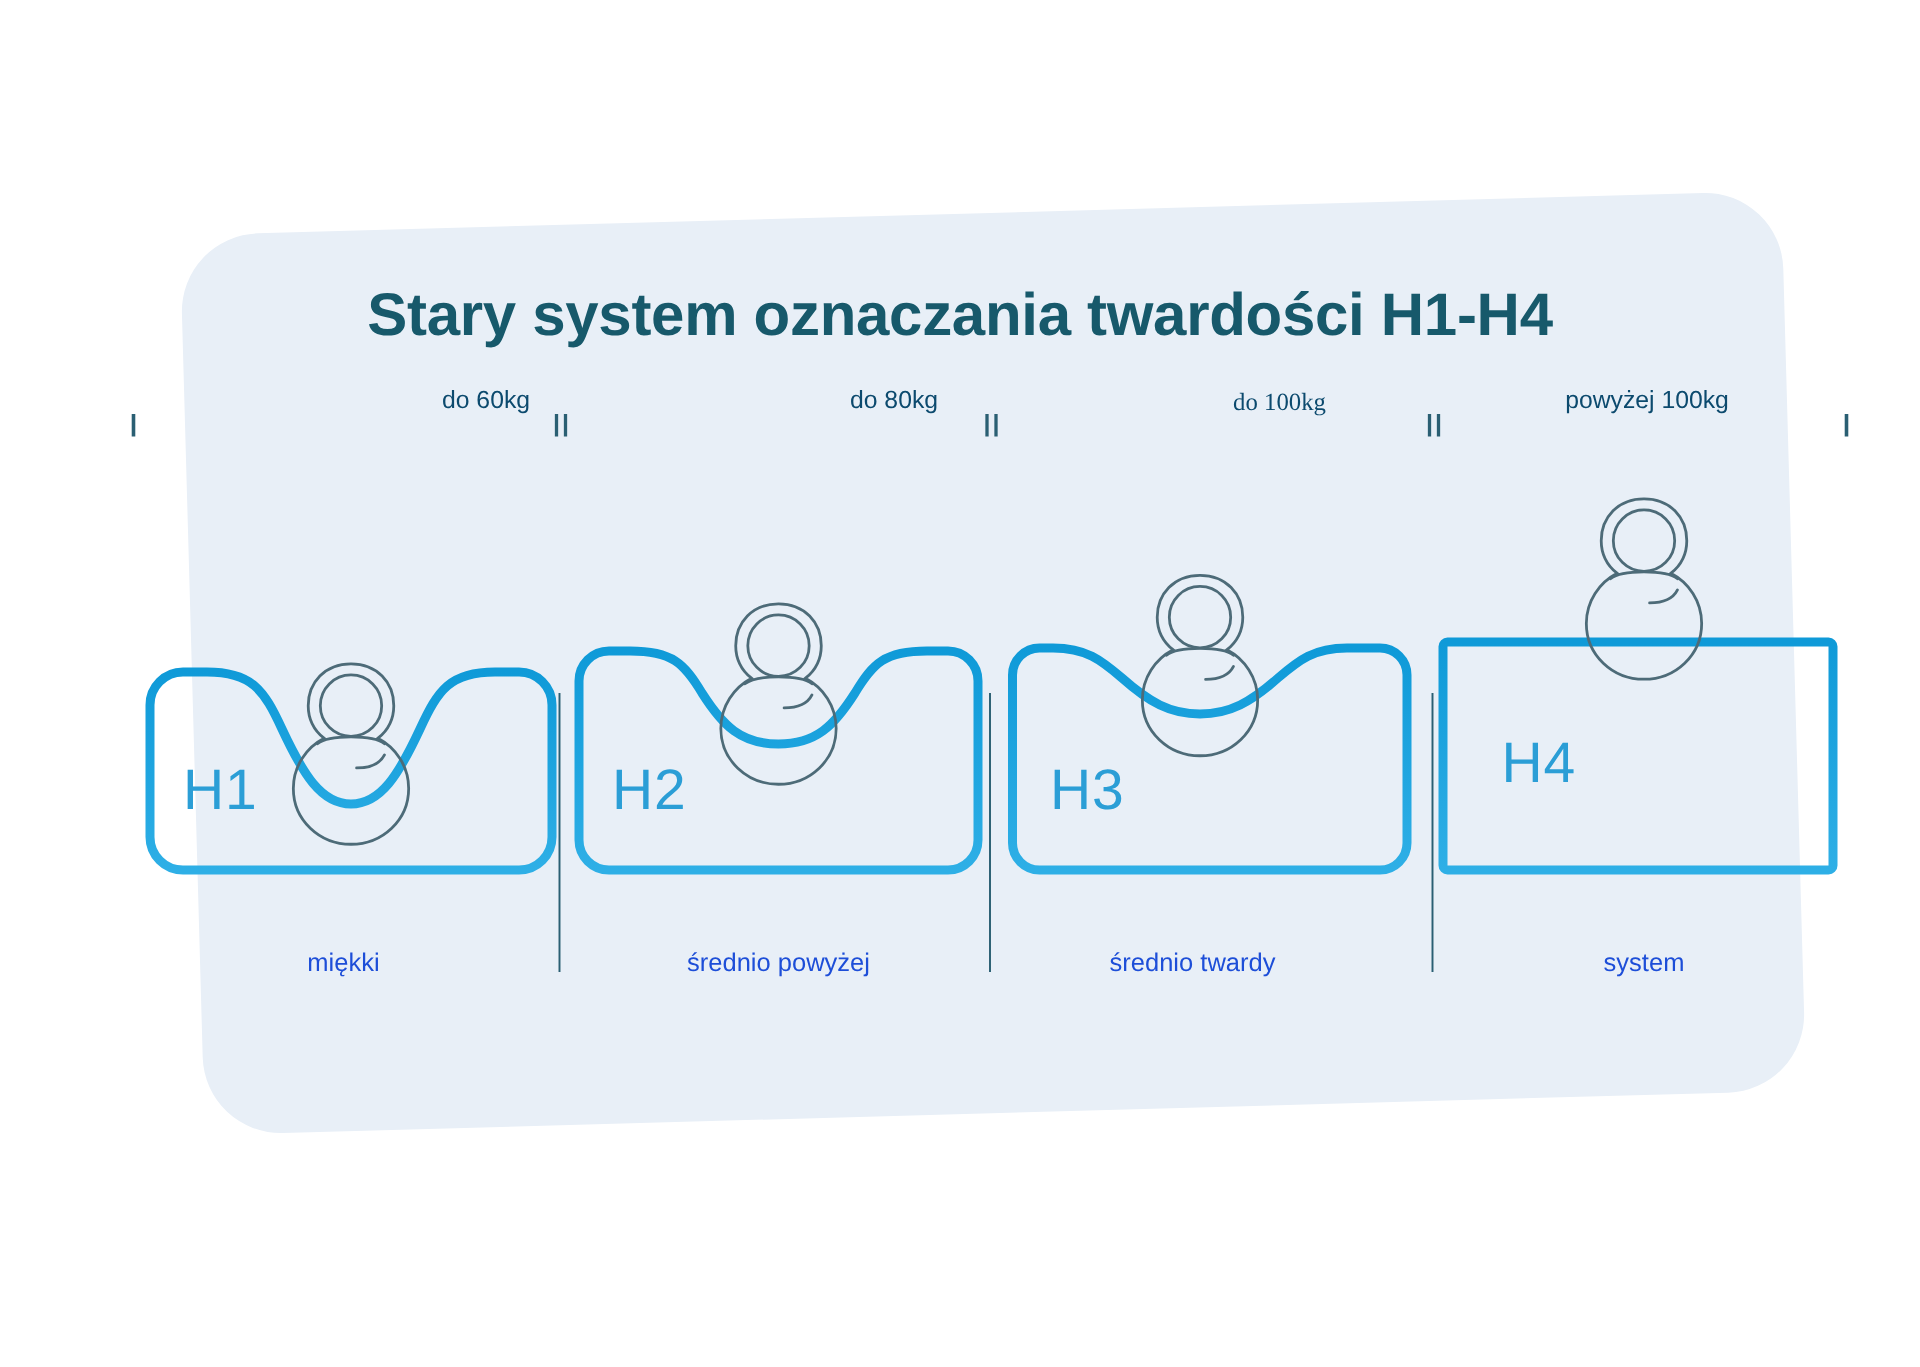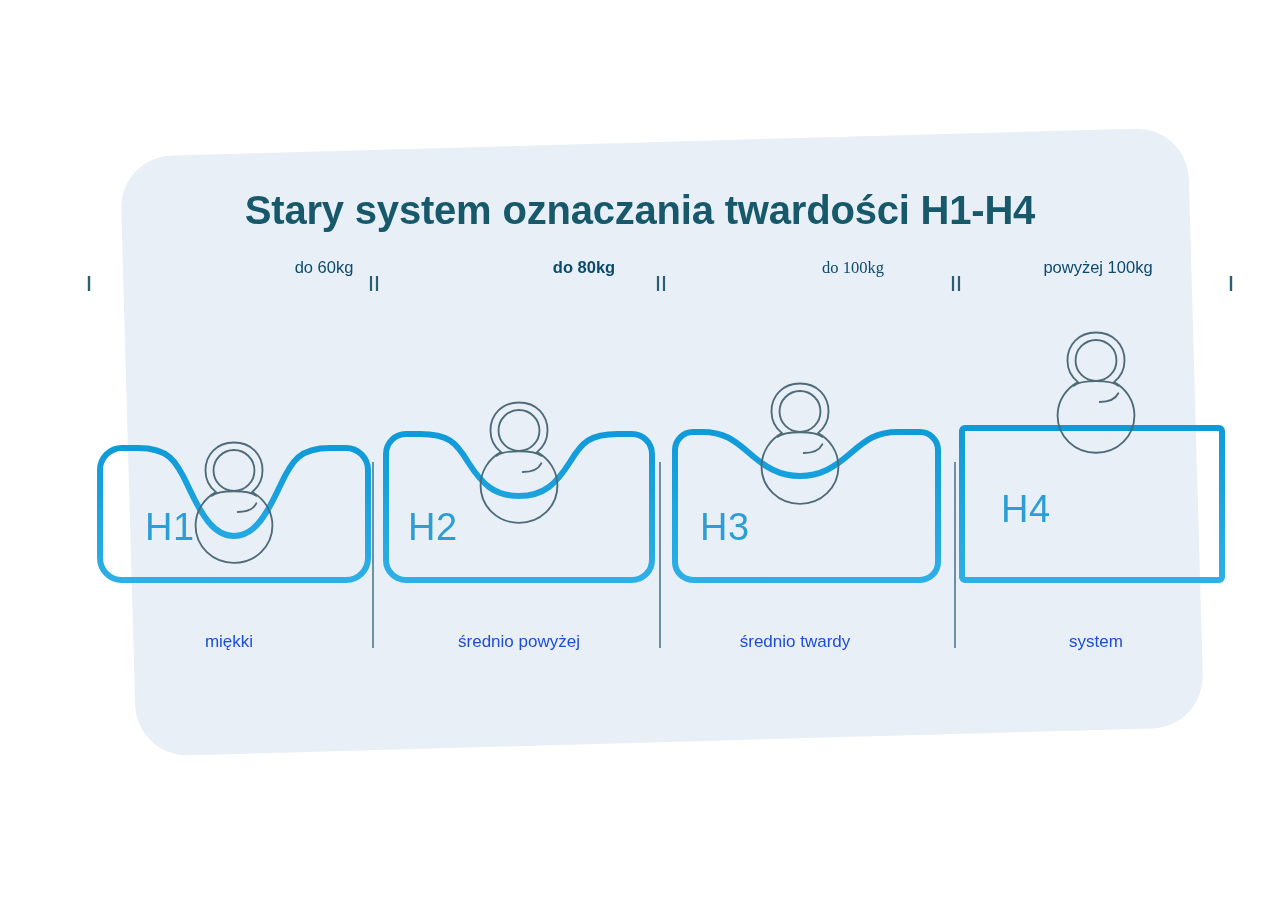--- a/index.html
+++ b/index.html
@@ -92,30 +92,30 @@
 </head>
 <body>
 
 <div id="infographic">
 
   <div class="bg-card"></div>
 
   <div class="title">Stary system oznaczania twardości H1-H4</div>
 
   <div class="weight-label" style="left:244px; width:160px;">do 60kg</div>
-  <div class="weight-label" style="left:504px; width:160px;font-weight:bold;">do 80kg</div>
+  <div class="weight-label" style="left:516px; width:160px;">do 80kg</div>
   <div class="weight-label" style="left:773px; width:160px;font-family:Liberation Serif, serif;">do 100kg</div>
   <div class="weight-label" style="left:1013px; width:170px;">powyżej 100kg</div>
 
   <div class="hardness-label" style="left:129px; width:200px;">miękki</div>
   <div class="hardness-label" style="left:409px; width:220px;">średnio powyżej</div>
   <div class="hardness-label" style="left:685px; width:220px;">średnio twardy</div>
   <div class="hardness-label" style="left:996px; width:200px;">system</div>
 
-  <div class="h-code" style="left:122px; top:506px;margin-left:23px;">H1</div>
+  <div class="h-code" style="left:122px; top:506px;">H1</div>
   <div class="h-code" style="left:408px; top:506px;">H2</div>
   <div class="h-code" style="left:700px; top:506px;">H3</div>
   <div class="h-code" style="left:985px; top:488px;margin-left:16px;">H4</div>
 
   <div class="layer">
   <svg width="1280" height="911" viewBox="0 0 1280 911" xmlns="http://www.w3.org/2000/svg" aria-hidden="true">
 
     <defs>
       <linearGradient id="axisGrad" x1="0" y1="0" x2="1" y2="0">
         <stop offset="0%" stop-color="#9fb6c2"></stop>

